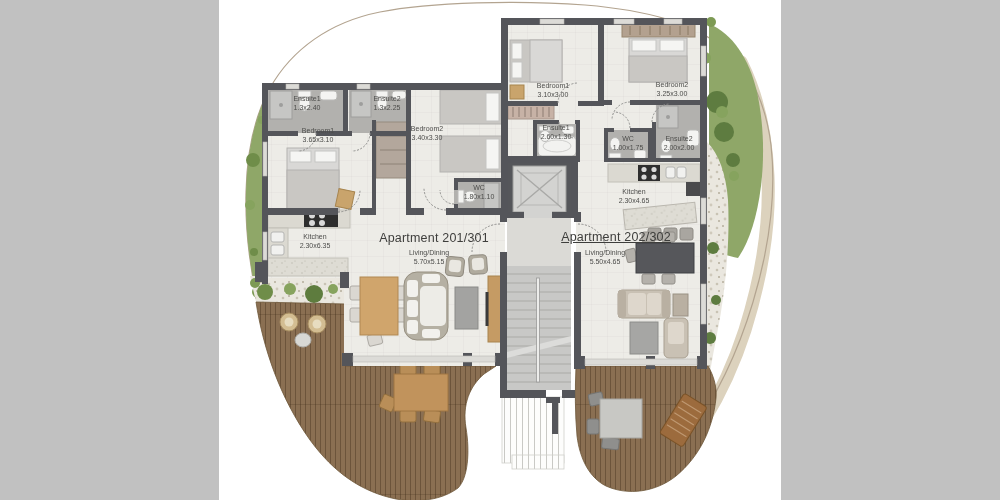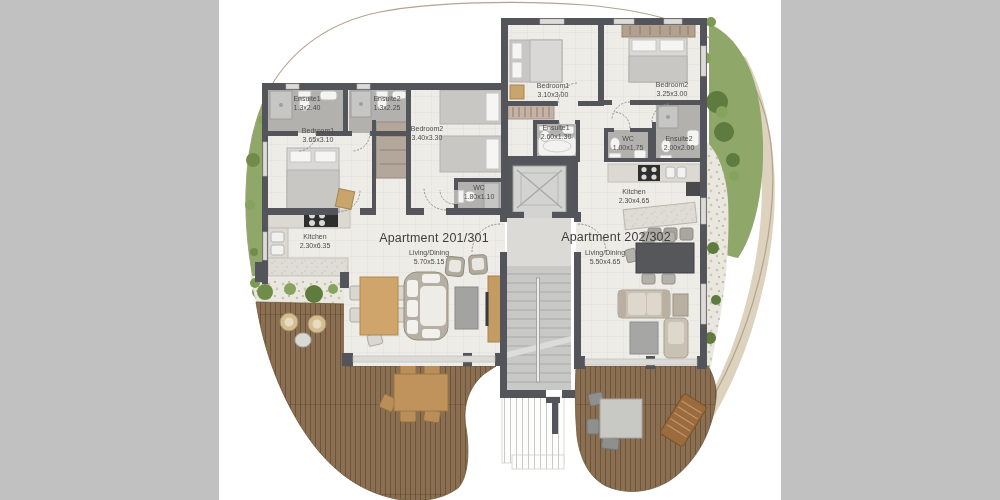--- a/index.html
+++ b/index.html
@@ -407,21 +407,21 @@
       <path d="M 558,103 A 20 20 0 0 1 578,83"></path>
       <path d="M 630,102 A 18 18 0 0 0 612,120"></path>
       <path d="M 559,122 A 16 16 0 0 0 575,138"></path>
       <path d="M 630,128 A 16 16 0 0 0 614,112"></path>
       <path d="M 652,122 A 18 18 0 0 1 670,104"></path>
     </g>
   </svg>
 
   <div class="labels">
     <div class="title" style="left:434px;top:238px;">Apartment 201/301</div>
-    <div class="title" style="left:616px;top:237px;">Apartment 202/302</div>
+    <div class="title" style="left:616px;top:237px;text-decoration:underline;">Apartment 202/302</div>
 
     <div class="lbl" style="left:307px;top:104px;">
       <span class="nm">Ensuite1</span>
         <span class="dm">1.3x2.40</span>
       </div>
     <div class="lbl" style="left:387px;top:104px;">
       <span class="nm">Ensuite2</span>
         <span class="dm">1.3x2.25</span>
       </div>
     <div class="lbl" style="left:318px;top:136px;">

